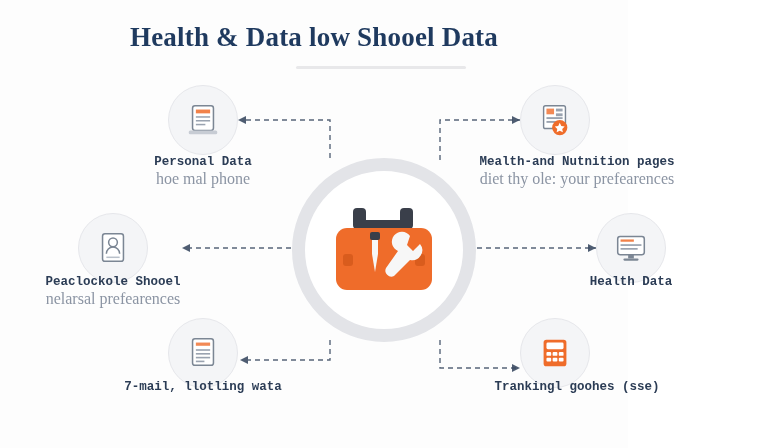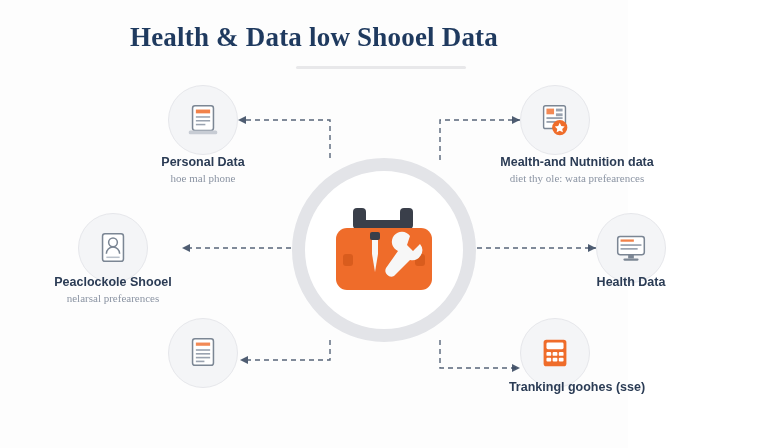--- a/index.html
+++ b/index.html
@@ -82,30 +82,30 @@
   .node svg { display: block; }
 
   
   .lbl {
     position: absolute;
     width: 200px;
     text-align: center;
     pointer-events: none;
   }
   .lbl .lh {
-    font-family: Liberation Sans, sans-serif;
+    font-family: Liberation Mono, monospace;
     font-size: 12.5px;
     font-weight: bold;
     color: #2b3c55;
     line-height: 15px;
     filter: blur(0.35px);
   }
   .lbl .ls {
     font-family: "Liberation Serif", serif;
-    font-size: 11px;
+    font-size: 16px;
     color: #8b94a3;
     line-height: 13px;
     margin-top: 2px;
     filter: blur(0.5px);
   }
 
   
   #links { position: absolute; left: 0; top: 0; width: 768px; height: 448px; }
 </style>
 </head>
@@ -188,22 +188,22 @@
         <rect x="21" y="8" width="7" height="3" fill="#9aa3b0"></rect>
         <rect x="21" y="13" width="7" height="3" fill="#9aa3b0"></rect>
         <rect x="11" y="17" width="17" height="2" fill="#9aa3b0"></rect>
         <rect x="11" y="21" width="12" height="2" fill="#9aa3b0"></rect>
         <circle cx="25" cy="28" r="8" fill="#ef6c2a"></circle>
         <path d="M25 23 l1.6 3.4 3.6 .5 -2.6 2.5 .7 3.6 -3.3 -1.8 -3.3 1.8 .7 -3.6 -2.6 -2.5 3.6 -.5 z" fill="#ffffff"></path>
       </svg>
     </span>
   </div>
   <div class="lbl" style="left:477px; top:155px;">
-    <div class="lh">Mealth-and Nutnition data</div>
-    <div class="ls">diet thy ole: wata prefearences</div>
+    <div class="lh">Mealth-and Nutnition pages</div>
+    <div class="ls">diet thy ole: your prefearences</div>
   </div>
 
   <div class="node" style="left:78px; top:213px;">
     <span>
       <svg viewBox="0 0 40 40" width="38" height="38">
         <rect x="9" y="5" width="22" height="29" rx="2.5" fill="#ffffff" stroke="#7b8694" stroke-width="1.6"></rect>
         <circle cx="20" cy="14" r="4.6" fill="none" stroke="#7b8694" stroke-width="1.6"></circle>
         <path d="M13 26 a7 7 0 0 1 14 0" fill="none" stroke="#7b8694" stroke-width="1.6"></path>
         <rect x="13" y="29" width="14" height="1.6" fill="#b9c0ca"></rect>
       </svg>
@@ -236,20 +236,21 @@
         <rect x="9" y="5" width="22" height="28" rx="2.5" fill="#ffffff" stroke="#7b8694" stroke-width="1.6"></rect>
         <rect x="12.5" y="9" width="15" height="3.4" fill="#ef6c2a" opacity="0.8"></rect>
         <rect x="12.5" y="16" width="15" height="1.7" fill="#9aa3b0"></rect>
         <rect x="12.5" y="20" width="15" height="1.7" fill="#9aa3b0"></rect>
         <rect x="12.5" y="24" width="15" height="1.7" fill="#9aa3b0"></rect>
         <rect x="12.5" y="28" width="9" height="1.7" fill="#9aa3b0"></rect>
       </svg>
     </span>
   </div>
   <div class="lbl" style="left:103px; top:380px;">
+    <div class="lh">7-mail, llotling wata</div>
   </div>
 
   <div class="node" style="left:520px; top:318px;">
     <span>
       <svg viewBox="0 0 40 40" width="38" height="38">
         <rect x="8" y="6" width="24" height="28" rx="3" fill="#ef6c2a"></rect>
         <rect x="11" y="9" width="18" height="7" rx="1.5" fill="#ffffff"></rect>
         <g fill="#ffffff">
           <rect x="11" y="19" width="5" height="4" rx="1"></rect>
           <rect x="17.5" y="19" width="5" height="4" rx="1"></rect>

